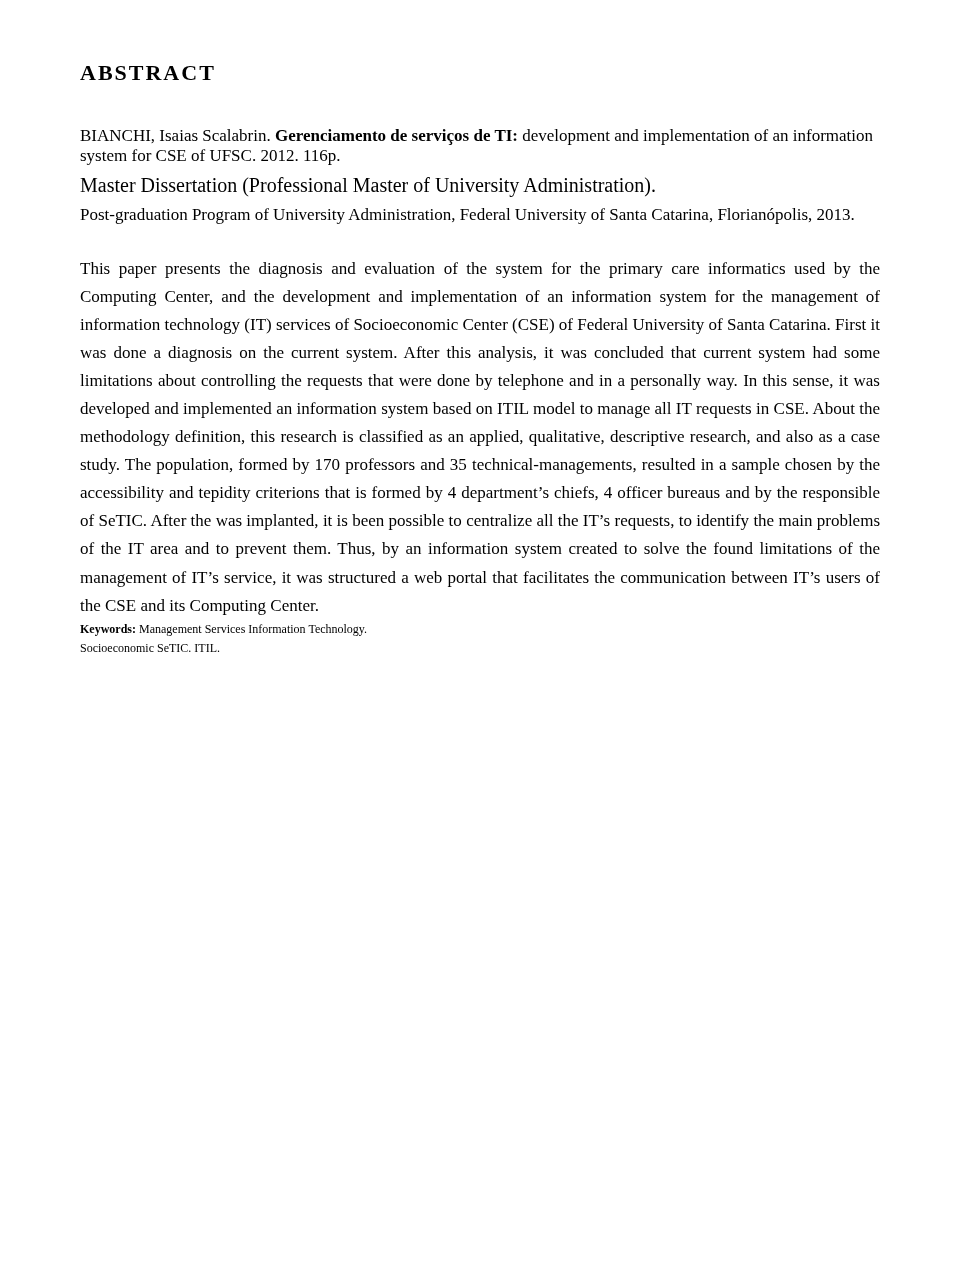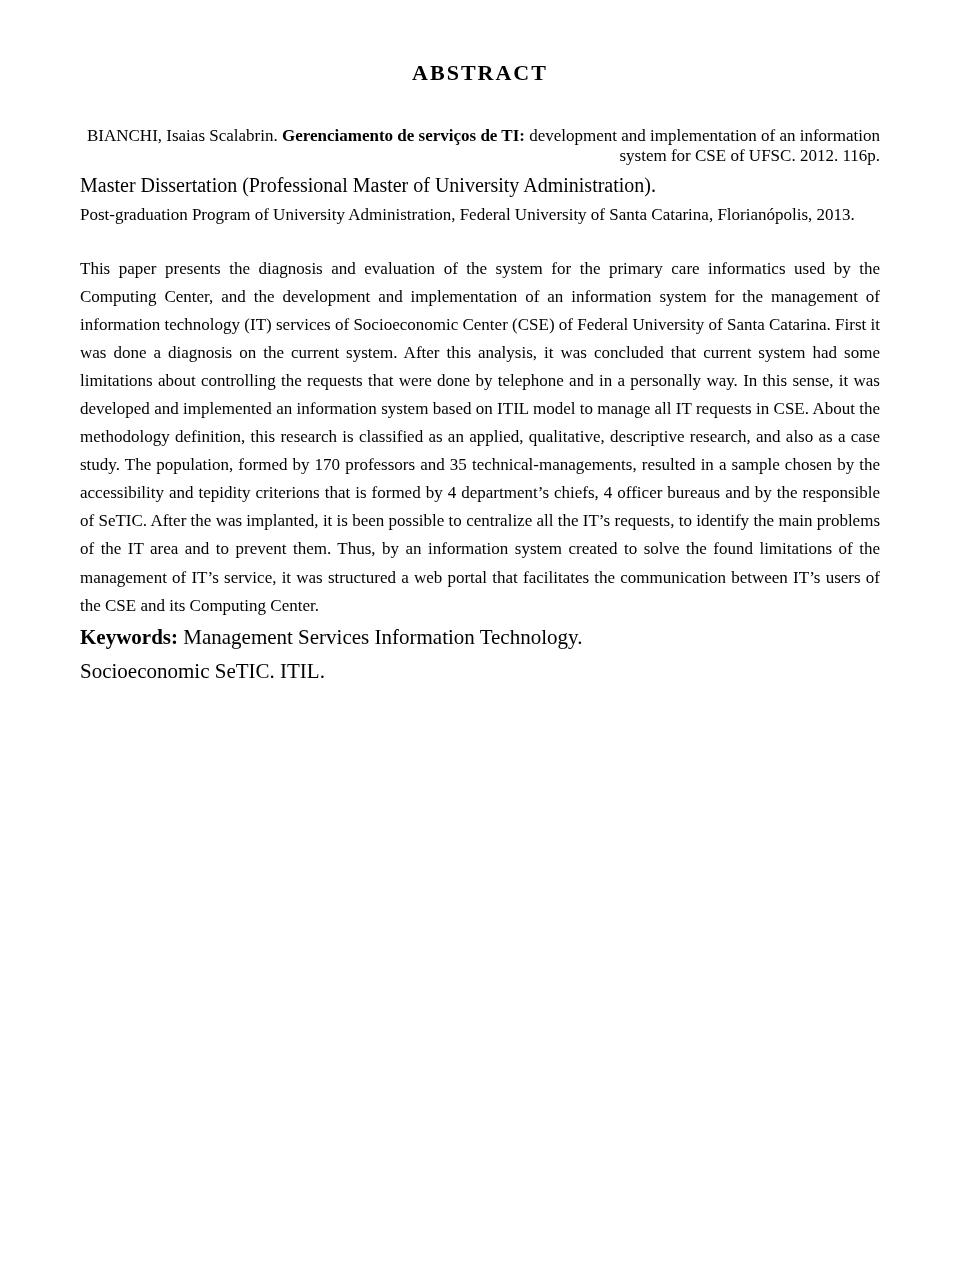--- a/index.html
+++ b/index.html
@@ -11,31 +11,30 @@
     body {
       background: #ffffff;
       font-family: "Times New Roman", Times, serif;
       width: 960px;
       min-height: 1278px;
       padding: 60px 80px 80px 80px;
       color: #000000;
     }
 
     .page-title {
-      text-align: center;
       font-size: 22px;
       font-weight: bold;
       letter-spacing: 2px;
       margin-bottom: 40px;
     }
 
     .author-line {
       font-size: 17px;
       margin-bottom: 8px;
-      text-align: right;
+      text-align: left;
     }
 
     .meta-line {
       font-size: 20px;
       margin-bottom: 8px;
       text-align: left;
     }
 
     .program-line {
       font-size: 17px;
@@ -43,21 +42,21 @@
       text-align: justify;
     }
 
     .abstract-body {
       font-size: 17px;
       text-align: justify;
       line-height: 1.65;
     }
 
     .keywords-section {
-      font-size: 21px;
+      font-size: 12px;
       text-align: justify;
       line-height: 1.65;
     }
 
     .keywords-section .kw-label {
       font-weight: bold;
     }
   </style>
 </head>
 <body>

